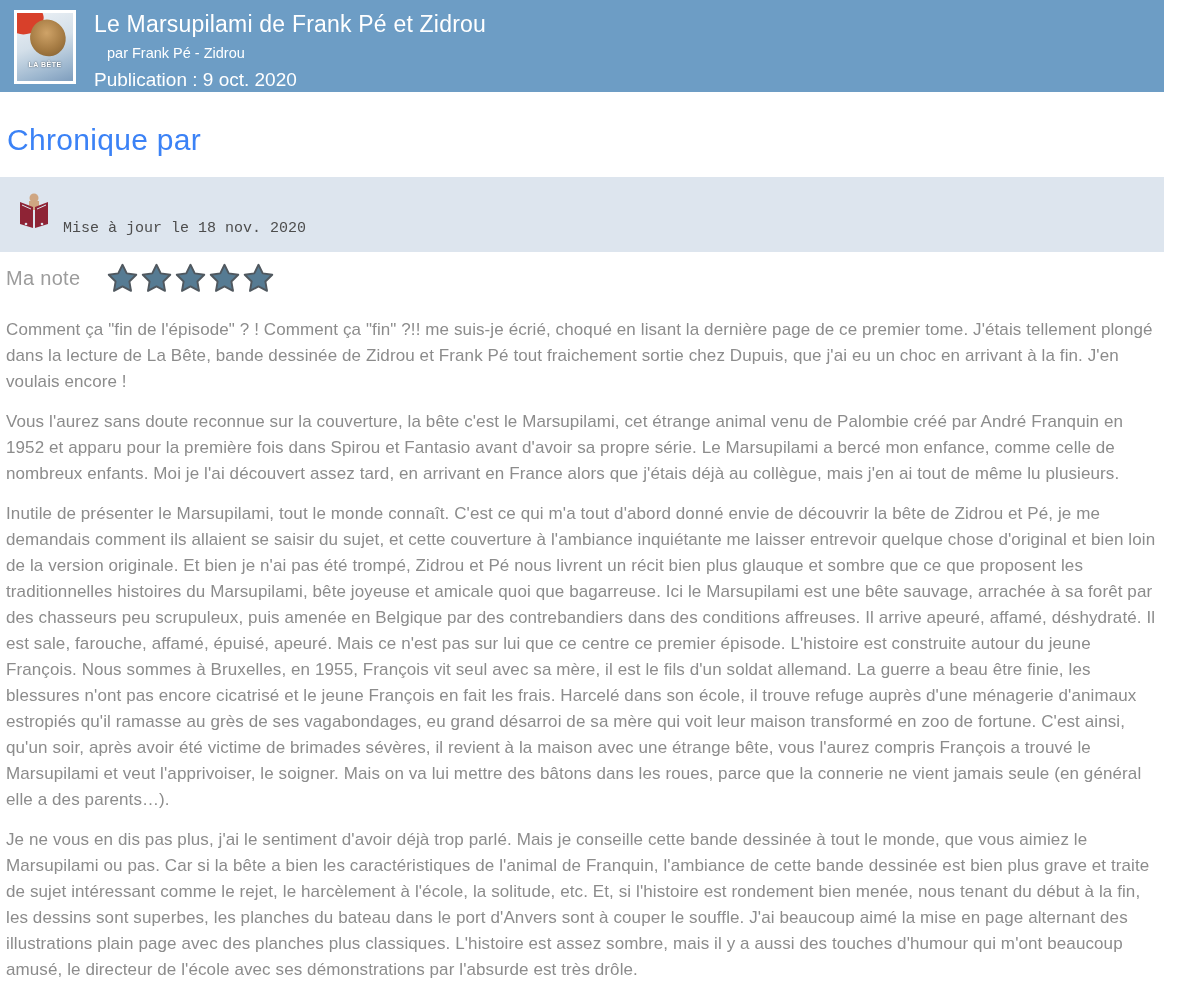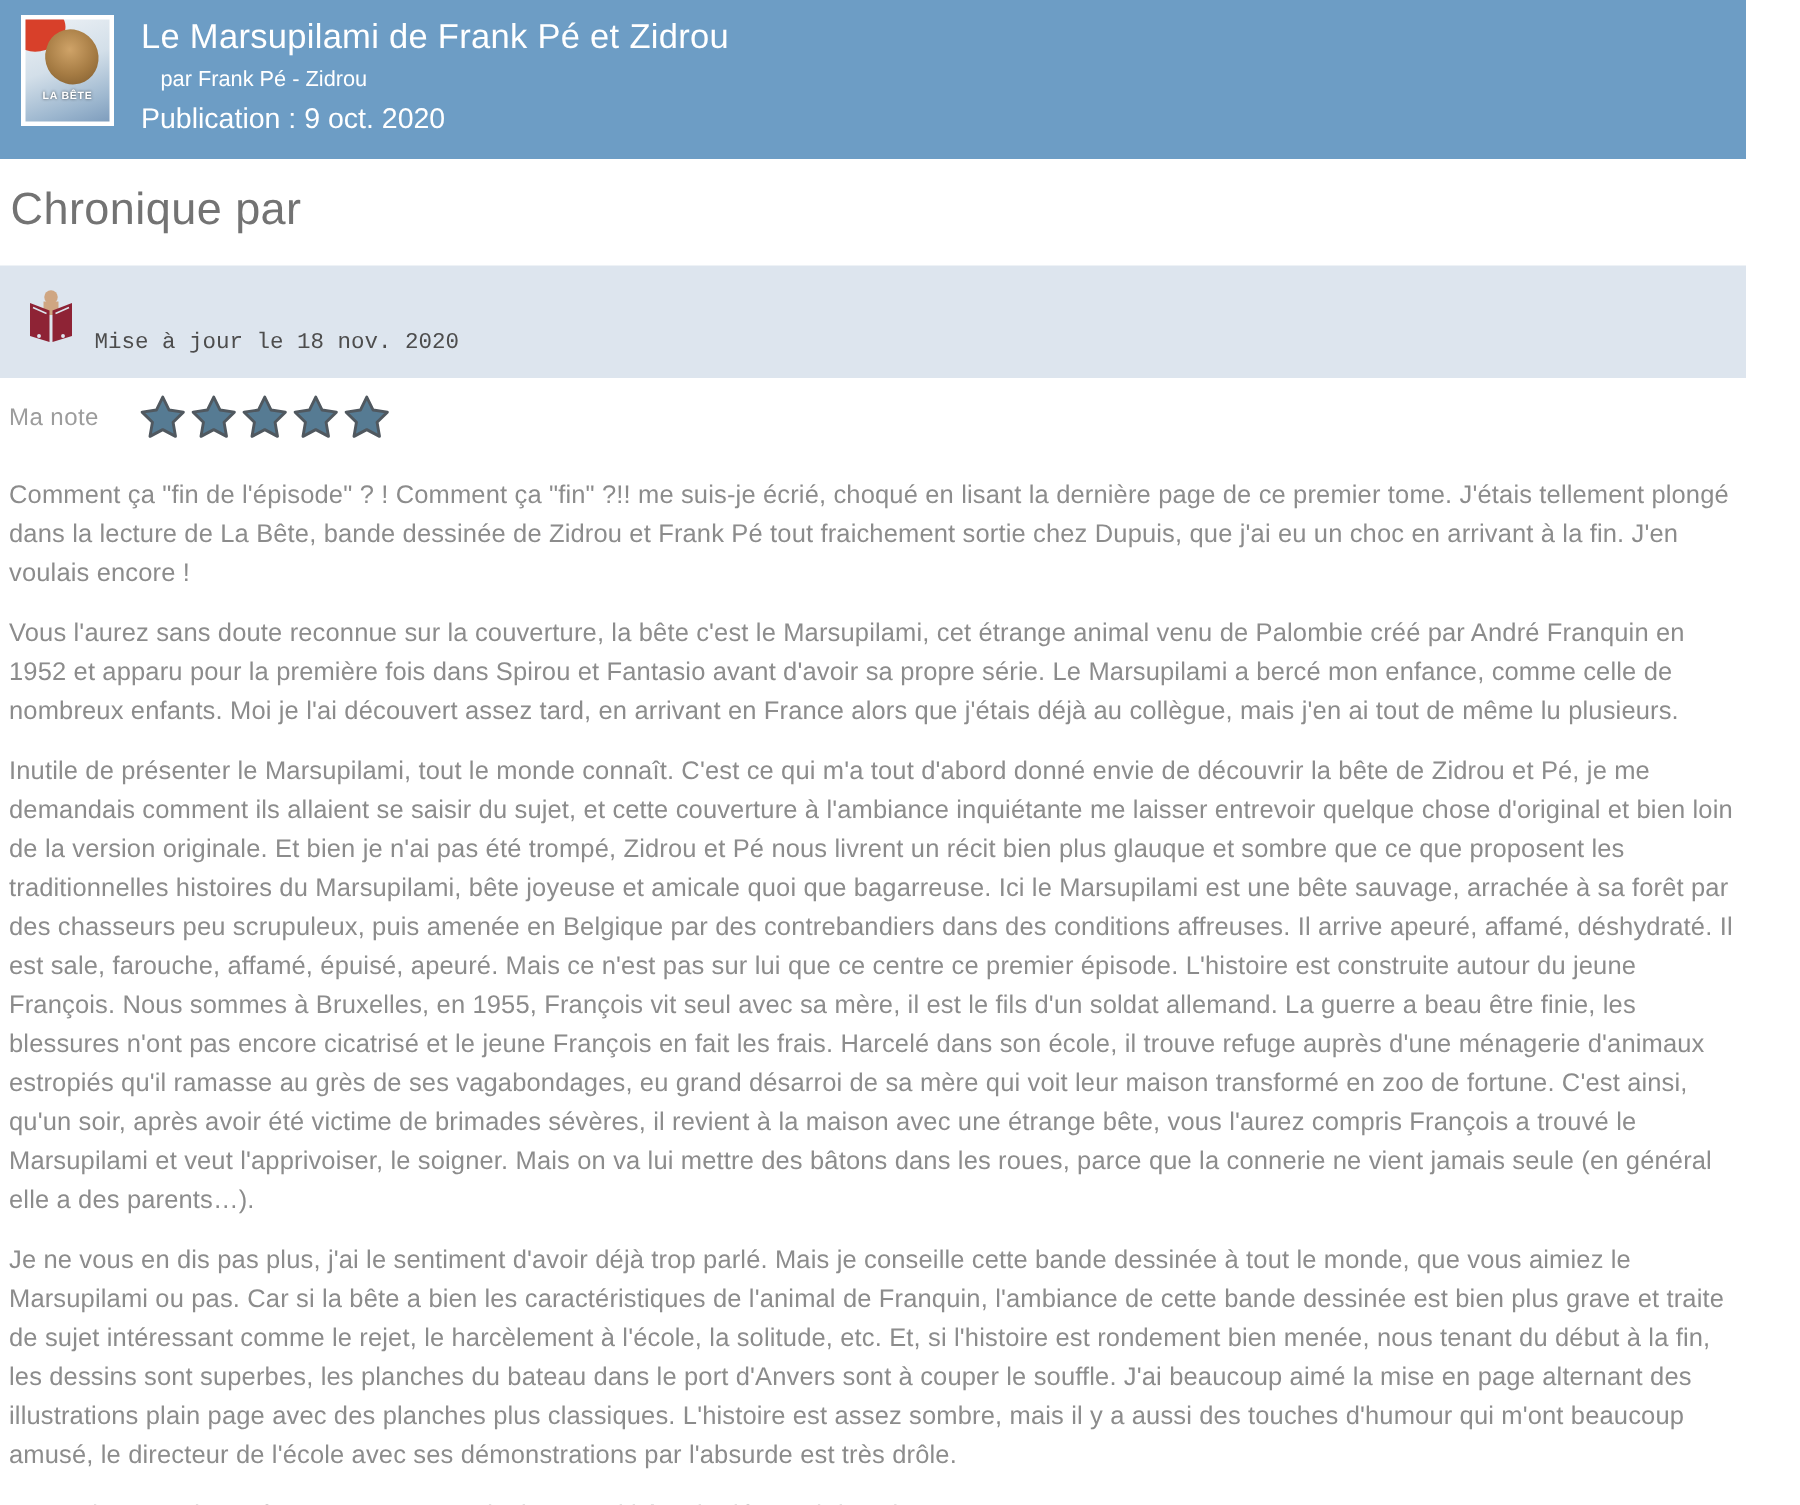--- a/index.html
+++ b/index.html
@@ -7,21 +7,21 @@
     width:1200px; height:1003px;
     background:#ffffff;
     font-family:"Liberation Sans","DejaVu Sans",sans-serif;
     position:relative;
     overflow:hidden;
   }
 
   
   .book-header {
     position:absolute; top:0; left:0;
-    width:1164px; height:106px;
+    width:1164px; height:92px;
     background:#6d9dc5;
     display:flex; align-items:flex-start;
     padding:10px 0 0 14px;
     box-sizing:border-box;
   }
   .cover {
     width:62px; height:74px;
     background:#ffffff; padding:3px;
     box-sizing:border-box;
     flex:0 0 auto;
@@ -53,21 +53,21 @@
   .header-text { margin-left:18px; color:#ffffff; }
   .header-title { font-size:23px; font-weight:400; margin:1px 0 7px; letter-spacing:0.2px; }
   .header-byline { font-size:14.5px; margin:0 13px 8px; }
   .header-pub { font-size:19px; margin:0; }
 
   
   .section-heading {
     position:absolute; top:123px; left:7px;
     margin:0;
     font-size:30px; font-weight:400;
-    color:#737373;
+    color:#3b82f6;
     letter-spacing:0.3px;
   }
 
   
   .reviewer-box {
     position:absolute; top:177px; left:0;
     width:1164px; height:75px;
     background:#dde5ee;
   }
   .avatar { position:absolute; left:18px; top:14px; width:32px; height:42px; }
@@ -78,21 +78,21 @@
   .reviewer-updated {
     position:absolute; left:63px; top:43px;
     font-size:15px; color:#4d4d4d;font-family:Liberation Mono, monospace;
   }
 
   
   .rating-row {
     position:absolute; top:262px; left:6px;
     display:flex; align-items:center;
   }
-  .rating-label { font-size:16px; color:#9c9c9c; margin-right:26px; letter-spacing:0.3px; }
+  .rating-label { font-size:20px; color:#9c9c9c; margin-right:26px; letter-spacing:0.3px; }
   .stars { display:flex; gap:1px; }
   .star-icon svg { display:block; }
 
   
   .review-body {
     position:absolute; top:317px; left:6px;
     width:1155px;
     font-size:17px; line-height:26px;
     color:#8c8c8c;
     letter-spacing:0.1px;

